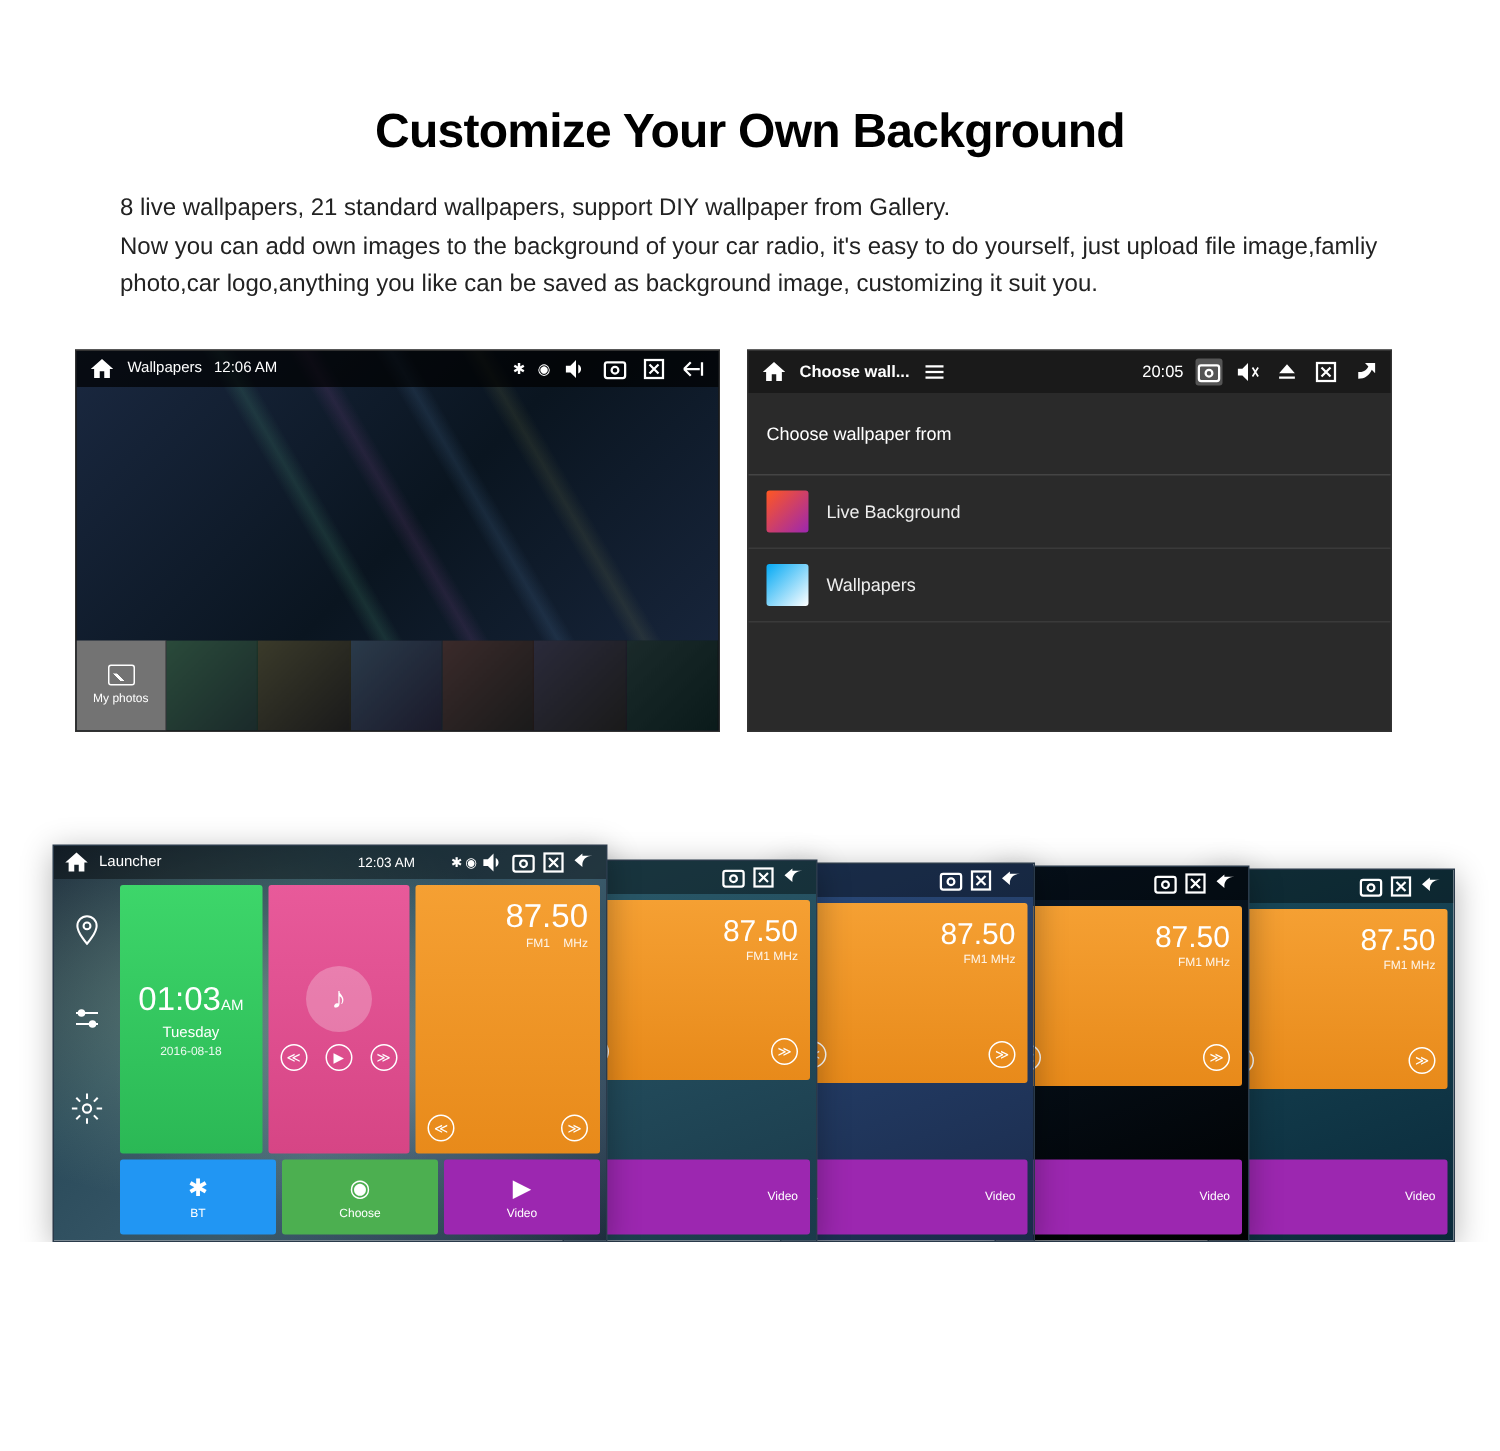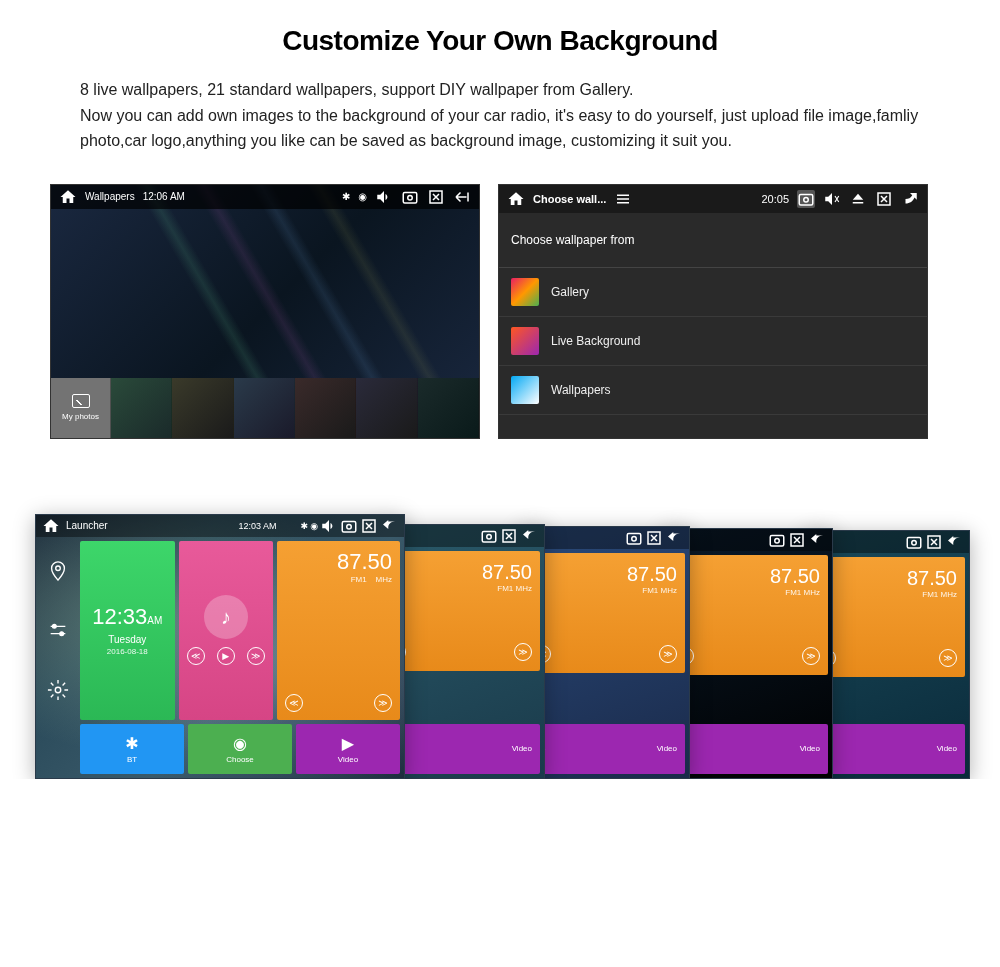--- a/index.html
+++ b/index.html
@@ -1,18 +1,18 @@
 <!DOCTYPE html>
 <html><head>
 <meta charset="utf-8">
 <style>
 * { margin: 0; padding: 0; box-sizing: border-box; }
 body { font-family: 'Century Gothic', 'Futura', Arial, sans-serif; background: #fff; width: 1000px; }
 .header-section { padding: 25px 80px 30px; }
-.main-title { font-size: 28px; font-weight: bold; text-align: center; margin-bottom: 20px; letter-spacing: -0.5px; }
+.main-title { font-size: 32px; font-weight: bold; text-align: center; margin-bottom: 20px; letter-spacing: -0.5px; margin-top: 44px; }
 .description { font-size: 16px; line-height: 1.6; color: #222; }
 
 .screenshots-row { display: flex; gap: 18px; padding: 0 50px; margin-bottom: 50px; }
 .screenshot { border: 1px solid #333; background: #000; }
 .screenshot.left { width: 430px; height: 255px; position: relative; overflow: hidden; }
 .screenshot.right { width: 430px; height: 255px; background: #2a2a2a; }
 
 .status-bar { height: 24px; background: rgba(0,0,0,0.7); display: flex; align-items: center; padding: 0 8px; color: #fff; font-size: 10px; gap: 8px; }
 .status-bar.dark { background: #1a1a1a; height: 28px; font-size: 11px; }
 .icon-btn { width: 18px; height: 18px; display: inline-flex; align-items: center; justify-content: center; }
@@ -203,24 +203,20 @@
             <path d="M8 8l8 8M16 8l-8 8"></path>
           </svg>
         </span>
       <span class="icon-btn">
           <svg viewBox="0 0 24 24" fill="#fff">
             <path d="M18 6v12c-6 0-10-3-12-8l-3 3V4h9L9 7c2 4 5 5 9 5z" transform="scale(-1,1) translate(-24,0)"></path>
           </svg>
         </span>
     </div>
     <div class="chooser-header">Choose wallpaper from</div>
-    <div class="option-row">
-      <div class="option-icon opt-gallery"></div>
-      <span>Gallery</span>
-    </div>
     <div class="option-row">
       <div class="option-icon opt-live"></div>
       <span>Live Background</span>
     </div>
     <div class="option-row">
       <div class="option-icon opt-wall"></div>
       <span>Wallpapers</span>
     </div>
   </div>
 </div>
@@ -436,21 +432,21 @@
               </svg>
             </span>
           <span class="side-icon">
               <svg viewBox="0 0 24 24" fill="none" stroke="#fff" stroke-width="1.5">
                 <circle cx="12" cy="12" r="3"></circle>
                 <path d="M12 1v4M12 19v4M4.2 4.2l2.8 2.8M17 17l2.8 2.8M1 12h4M19 12h4M4.2 19.8L7 17M17 7l2.8-2.8"></path>
               </svg>
             </span>
         </div>
         <div class="tile tile-clock" style="grid-row:1/3">
-          <div class="time"><span>12:33</span><span style="font-size:10px">AM</span></div>
+          <div class="time"><span>01:03</span><span style="font-size:10px">AM</span></div>
           <div class="day">Tuesday</div>
           <div class="date">2016-08-18</div>
         </div>
         <div class="tile tile-music" style="grid-row:1/3">
           <div class="music-circle">♪</div>
           <div class="music-controls">
             <span class="mc">≪</span>
             <span class="mc">▶</span>
             <span class="mc">≫</span>
           </div>

